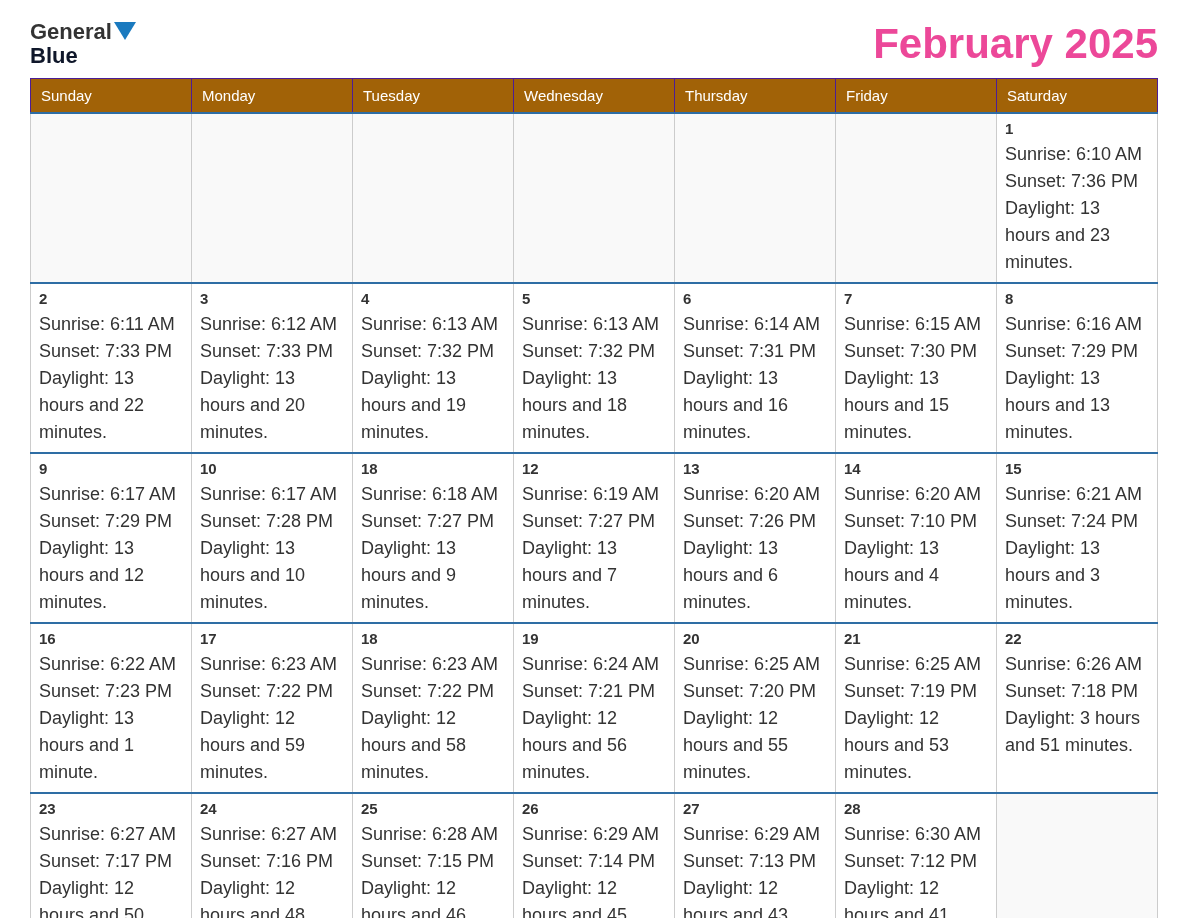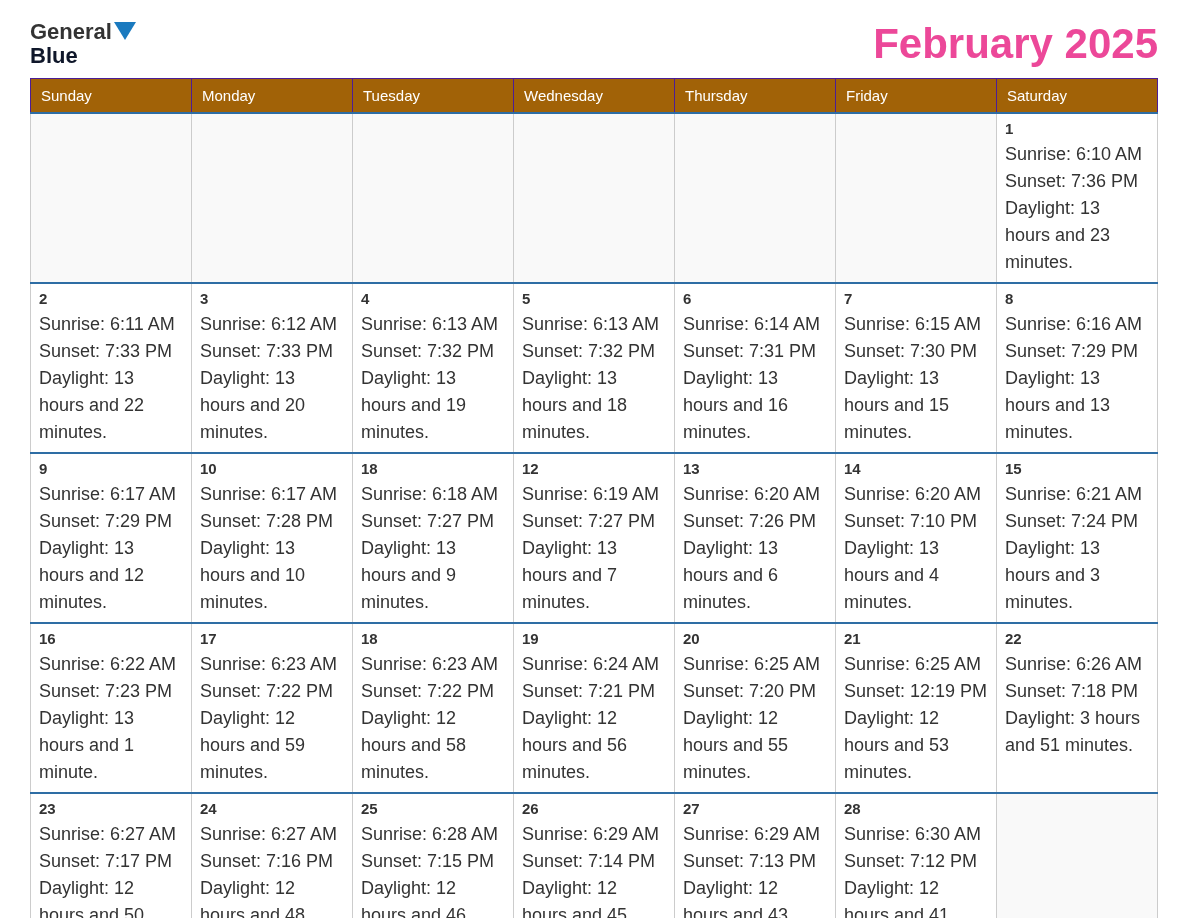--- a/index.html
+++ b/index.html
@@ -216,21 +216,21 @@
         <td>
           <span class="day-number">19</span>
           <div class="day-info"><span>Sunrise: 6:24 AM</span><br><span>Sunset: 7:21 PM</span><br><span>Daylight: 12 hours and 56 minutes.</span></div>
         </td>
         <td>
           <span class="day-number">20</span>
           <div class="day-info"><span>Sunrise: 6:25 AM</span><br><span>Sunset: 7:20 PM</span><br><span>Daylight: 12 hours and 55 minutes.</span></div>
         </td>
         <td>
           <span class="day-number">21</span>
-          <div class="day-info"><span>Sunrise: 6:25 AM</span><br><span>Sunset: 12:19 PM</span><br><span>Daylight: 12 hours and 53 minutes.</span></div>
+          <div class="day-info"><span>Sunrise: 6:25 AM</span><br><span>Sunset: 7:19 PM</span><br><span>Daylight: 12 hours and 53 minutes.</span></div>
         </td>
         <td>
           <span class="day-number">22</span>
           <div class="day-info"><span>Sunrise: 6:26 AM</span><br><span>Sunset: 7:18 PM</span><br><span>Daylight: 3 hours and 51 minutes.</span></div>
         </td>
       </tr>
       <tr>
         <td>
           <span class="day-number">23</span>
           <div class="day-info"><span>Sunrise: 6:27 AM</span><br><span>Sunset: 7:17 PM</span><br><span>Daylight: 12 hours and 50 minutes.</span></div>

